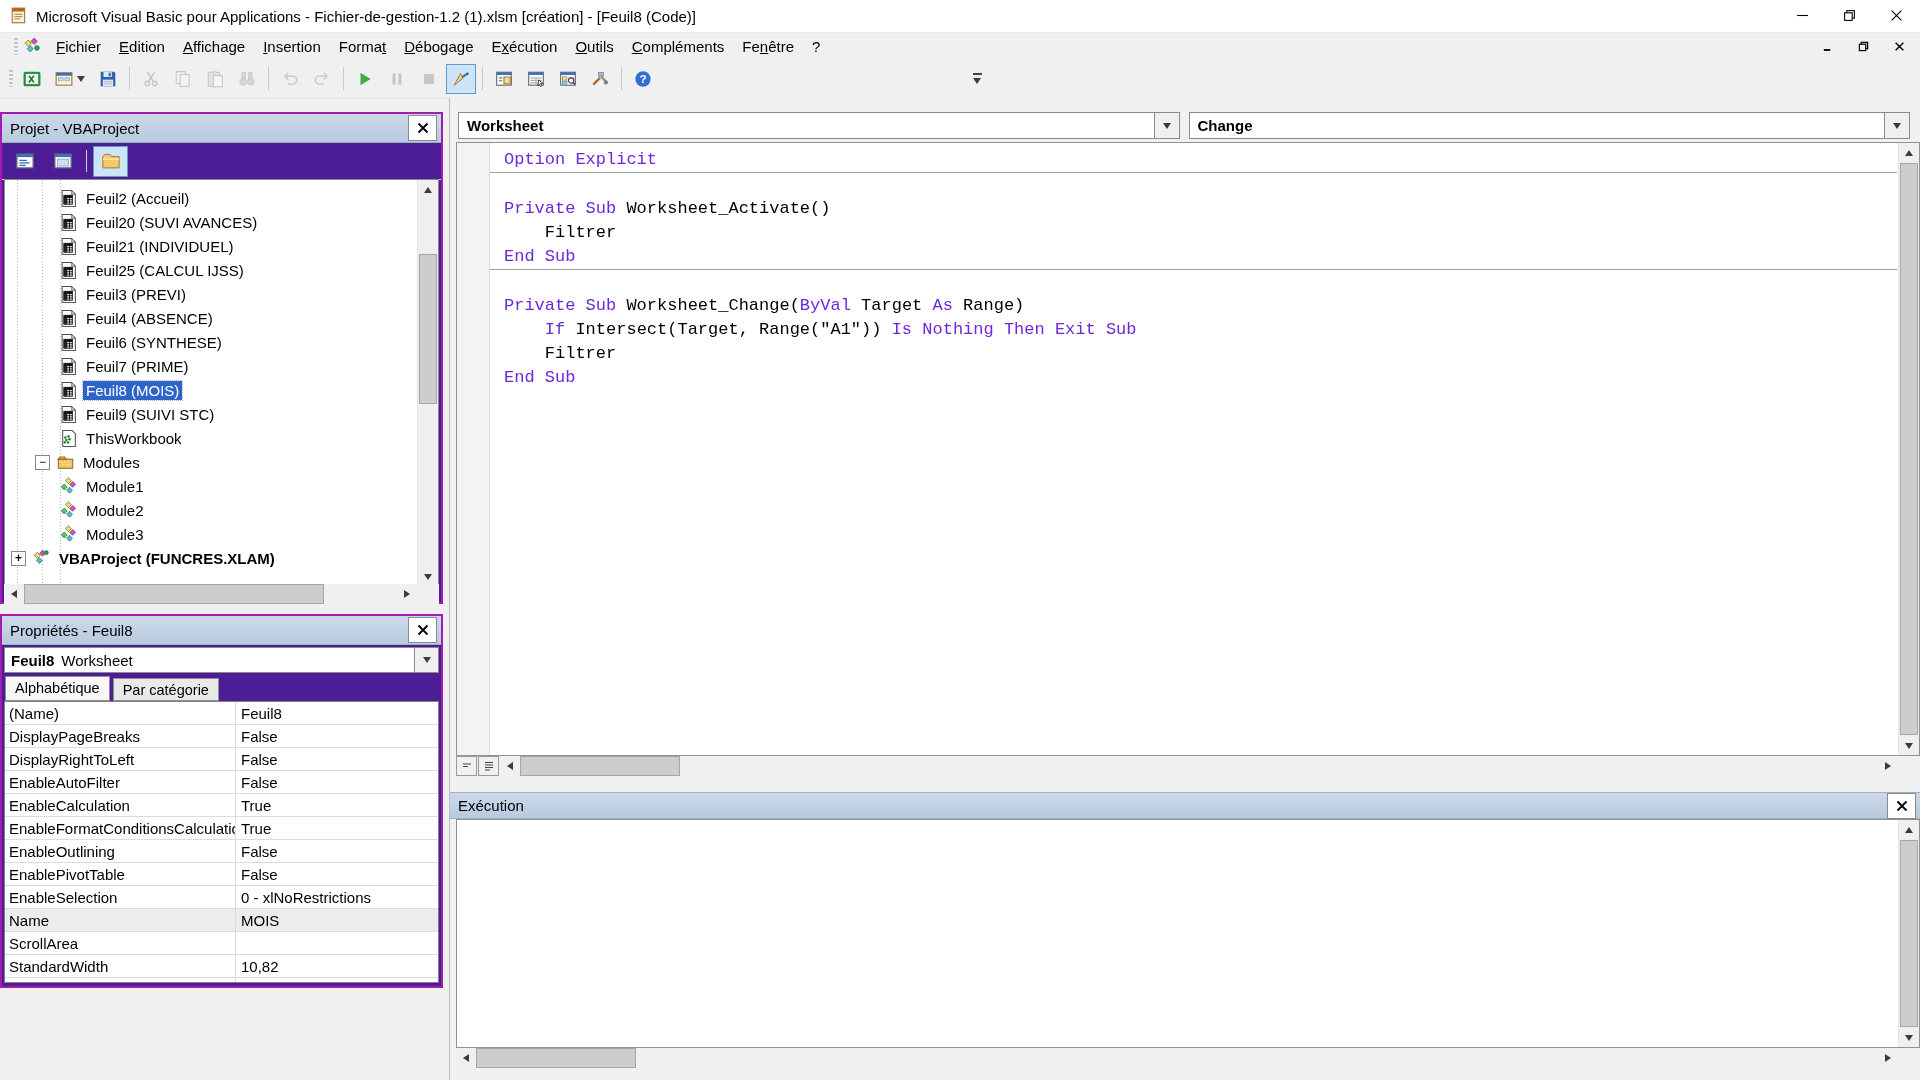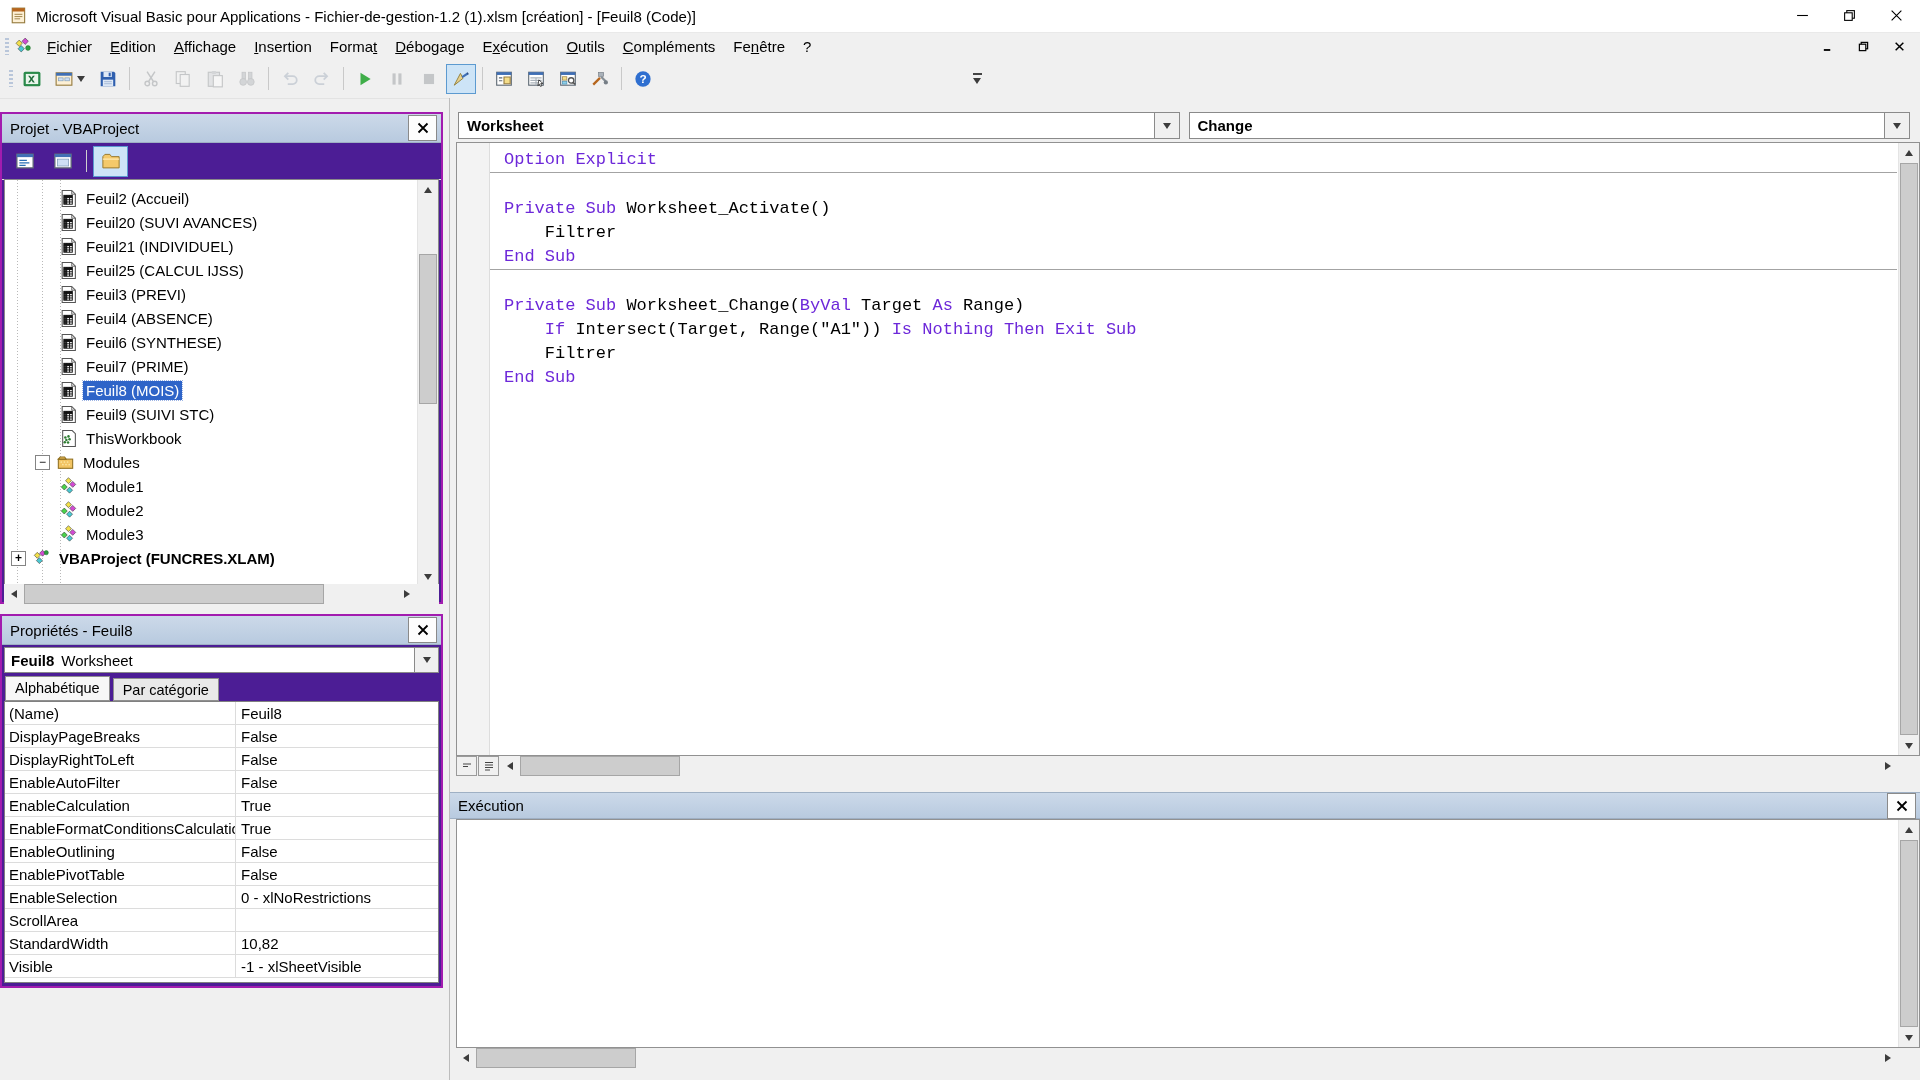--- a/index.html
+++ b/index.html
@@ -11,21 +11,21 @@
   
   .titlebar{position:absolute;left:0;top:0;right:0;height:32px;background:#ffffff;
             display:flex;align-items:center;padding-left:10px;font-size:15px;border-bottom:1px solid #e9e9e9}
   .titlebar .app-ic svg{width:18px;height:18px}
   .title-text{margin-left:8px;white-space:nowrap}
   .win-controls{position:absolute;right:0;top:0;height:31px;display:flex}
   .wbtn{width:47px;height:31px;display:flex;align-items:center;justify-content:center}
   .wbtn svg{width:13px;height:13px}
 
   
-  .menubar{position:absolute;top:33px;left:0;right:0;height:26px;background:#f0f0f0;
+  .menubar{position:absolute;top:33px;left:9px;right:0;height:26px;background:#f0f0f0;
            display:flex;align-items:center;font-size:15px}
   .grip{width:4px;height:17px;margin:0 3px 0 5px;background:repeating-linear-gradient(to bottom,#b9c6da 0 2px,transparent 2px 4px)}
   .menu-appicon svg{width:18px;height:18px;margin:0 6px 0 2px}
   .mi{padding:3px 9px;cursor:default;white-space:nowrap}
   .mdi-controls{margin-left:auto;display:flex;align-items:center;padding-right:10px;gap:14px}
   .mdibtn{width:22px;height:18px;display:flex;align-items:center;justify-content:center}
   .mdibtn svg{width:11px;height:11px}
 
   
   .toolbar{position:absolute;top:59px;left:0;right:0;height:39px;background:#f0f0f0;
@@ -667,20 +667,24 @@
           <span class="pval">False</span>
    </div>
         <div class="prow">
      <span class="pname">EnablePivotTable</span>
           <span class="pval">False</span>
    </div>
         <div class="prow">
      <span class="pname">EnableSelection</span>
           <span class="pval">0 - xlNoRestrictions</span>
    </div>
+        <div class="prow psel">
+     <span class="pname">Name</span>
+          <span class="pval">MOIS</span>
+   </div>
         <div class="prow">
      <span class="pname">ScrollArea</span>
           <span class="pval"></span>
    </div>
         <div class="prow">
      <span class="pname">StandardWidth</span>
           <span class="pval">10,82</span>
    </div>
         <div class="prow">
      <span class="pname">Visible</span>

